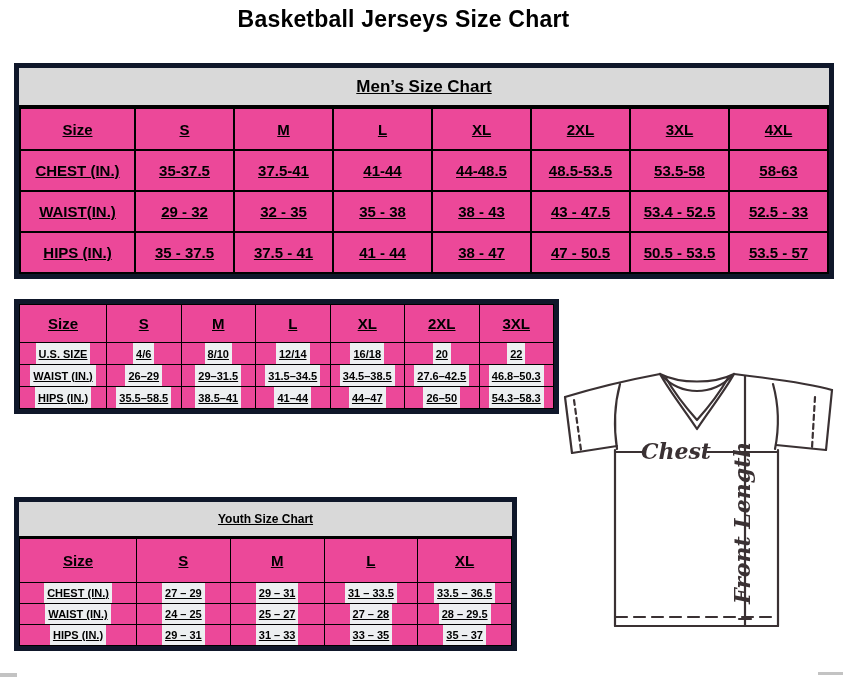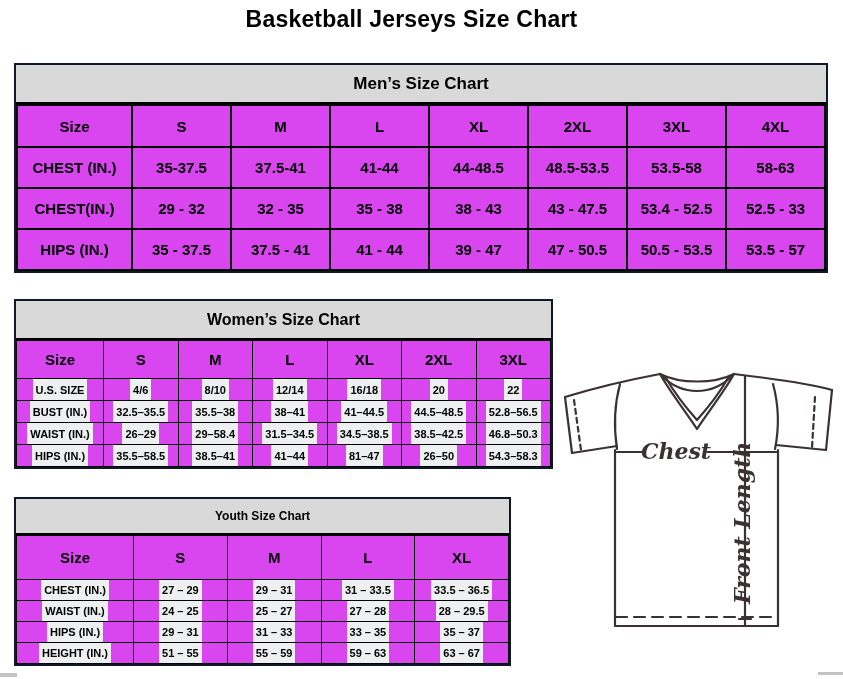--- a/index.html
+++ b/index.html
@@ -3,23 +3,23 @@
 <meta charset="utf-8">
 <style>
   html,body { margin:0; padding:0; }
   body {
     width:843px; height:679px; position:relative; overflow:hidden;
     background:#ffffff; color:#000;
     font-family:"Liberation Sans", sans-serif;
   }
   .page-title {
     position:absolute; top:6px; left:0; width:807px;
-    text-align:center; font-size:23px; font-weight:bold; letter-spacing:0.2px;margin-left:8px;
-  }
-  .chart { position:absolute; border:2px solid #0f172a; background:#d946ef; }
+    text-align:center; font-size:23px; font-weight:bold; letter-spacing:0.2px;
+  }
+  .chart { position:absolute; border:5px solid #0f172a; background:#ec4899;text-decoration:underline; }
   .chart-title {
     background:#d9d9d9; border-bottom:2px solid #000;
     display:flex; align-items:center; justify-content:center;
     font-weight:bold;
   }
   table { border-collapse:collapse; table-layout:fixed; width:100%; }
   th, td {
     text-align:center; vertical-align:middle; font-weight:bold; padding:0;
     overflow:hidden; white-space:nowrap;
   }
@@ -81,45 +81,44 @@
           <th><span class="hl">CHEST (IN.)</span></th>
           <td><span class="hl">35-37.5</span></td>
           <td><span class="hl">37.5-41</span></td>
           <td><span class="hl">41-44</span></td>
           <td><span class="hl">44-48.5</span></td>
           <td><span class="hl">48.5-53.5</span></td>
           <td><span class="hl">53.5-58</span></td>
           <td><span class="hl">58-63</span></td>
         </tr>
         <tr>
-          <th><span class="hl">CHEST(IN.)</span></th>
+          <th><span class="hl">WAIST(IN.)</span></th>
           <td><span class="hl">29 - 32</span></td>
           <td><span class="hl">32 - 35</span></td>
           <td><span class="hl">35 - 38</span></td>
           <td><span class="hl">38 - 43</span></td>
           <td><span class="hl">43 - 47.5</span></td>
           <td><span class="hl">53.4 - 52.5</span></td>
           <td><span class="hl">52.5 - 33</span></td>
         </tr>
         <tr>
           <th><span class="hl">HIPS (IN.)</span></th>
           <td><span class="hl">35 - 37.5</span></td>
           <td><span class="hl">37.5 - 41</span></td>
           <td><span class="hl">41 - 44</span></td>
-          <td><span class="hl">39 - 47</span></td>
+          <td><span class="hl">38 - 47</span></td>
           <td><span class="hl">47 - 50.5</span></td>
           <td><span class="hl">50.5 - 53.5</span></td>
           <td><span class="hl">53.5 - 57</span></td>
         </tr>
       </tbody>
   </table>
 </section>
 
 <section class="chart hl-on" id="womens">
-  <div class="chart-title">Women’s Size Chart</div>
   <table>
     <colgroup>
         <col class="c0">
       </colgroup>
     <thead>
         <tr>
           <th>Size</th>
           <th>S</th>
           <th>M</th>
           <th>L</th>
@@ -132,43 +131,34 @@
         <tr>
           <th><span class="hl">U.S. SIZE</span></th>
           <td><span class="hl">4/6</span></td>
           <td><span class="hl">8/10</span></td>
           <td><span class="hl">12/14</span></td>
           <td><span class="hl">16/18</span></td>
           <td><span class="hl">20</span></td>
           <td><span class="hl">22</span></td>
         </tr>
         <tr>
-          <th><span class="hl">BUST (IN.)</span></th>
-          <td><span class="hl">32.5–35.5</span></td>
-          <td><span class="hl">35.5–38</span></td>
-          <td><span class="hl">38–41</span></td>
-          <td><span class="hl">41–44.5</span></td>
-          <td><span class="hl">44.5–48.5</span></td>
-          <td><span class="hl">52.8–56.5</span></td>
-        </tr>
-        <tr>
           <th><span class="hl">WAIST (IN.)</span></th>
           <td><span class="hl">26–29</span></td>
-          <td><span class="hl">29–58.4</span></td>
+          <td><span class="hl">29–31.5</span></td>
           <td><span class="hl">31.5–34.5</span></td>
           <td><span class="hl">34.5–38.5</span></td>
-          <td><span class="hl">38.5–42.5</span></td>
+          <td><span class="hl">27.6–42.5</span></td>
           <td><span class="hl">46.8–50.3</span></td>
         </tr>
         <tr>
           <th><span class="hl">HIPS (IN.)</span></th>
           <td><span class="hl">35.5–58.5</span></td>
           <td><span class="hl">38.5–41</span></td>
           <td><span class="hl">41–44</span></td>
-          <td><span class="hl">81–47</span></td>
+          <td><span class="hl">44–47</span></td>
           <td><span class="hl">26–50</span></td>
           <td><span class="hl">54.3–58.3</span></td>
         </tr>
       </tbody>
   </table>
 </section>
 
 <section class="chart hl-on" id="youth">
   <div class="chart-title">Youth Size Chart</div>
   <table>
@@ -199,27 +189,20 @@
           <td><span class="hl">27 – 28</span></td>
           <td><span class="hl">28 – 29.5</span></td>
         </tr>
         <tr>
           <th><span class="hl">HIPS (IN.)</span></th>
           <td><span class="hl">29 – 31</span></td>
           <td><span class="hl">31 – 33</span></td>
           <td><span class="hl">33 – 35</span></td>
           <td><span class="hl">35 – 37</span></td>
         </tr>
-        <tr>
-          <th><span class="hl">HEIGHT (IN.)</span></th>
-          <td><span class="hl">51 – 55</span></td>
-          <td><span class="hl">55 – 59</span></td>
-          <td><span class="hl">59 – 63</span></td>
-          <td><span class="hl">63 – 67</span></td>
-        </tr>
       </tbody>
   </table>
 </section>
 
 <div class="jersey-wrap">
   <svg width="283" height="307" viewBox="0 0 283 307" fill="none" stroke="#3a3133" stroke-width="2.2" stroke-linecap="round" stroke-linejoin="round">
 
     <path d="M100,10 C68,16 28,26 5,33"></path>
     <path d="M174,10 C208,14 248,19 272,26"></path>
 

